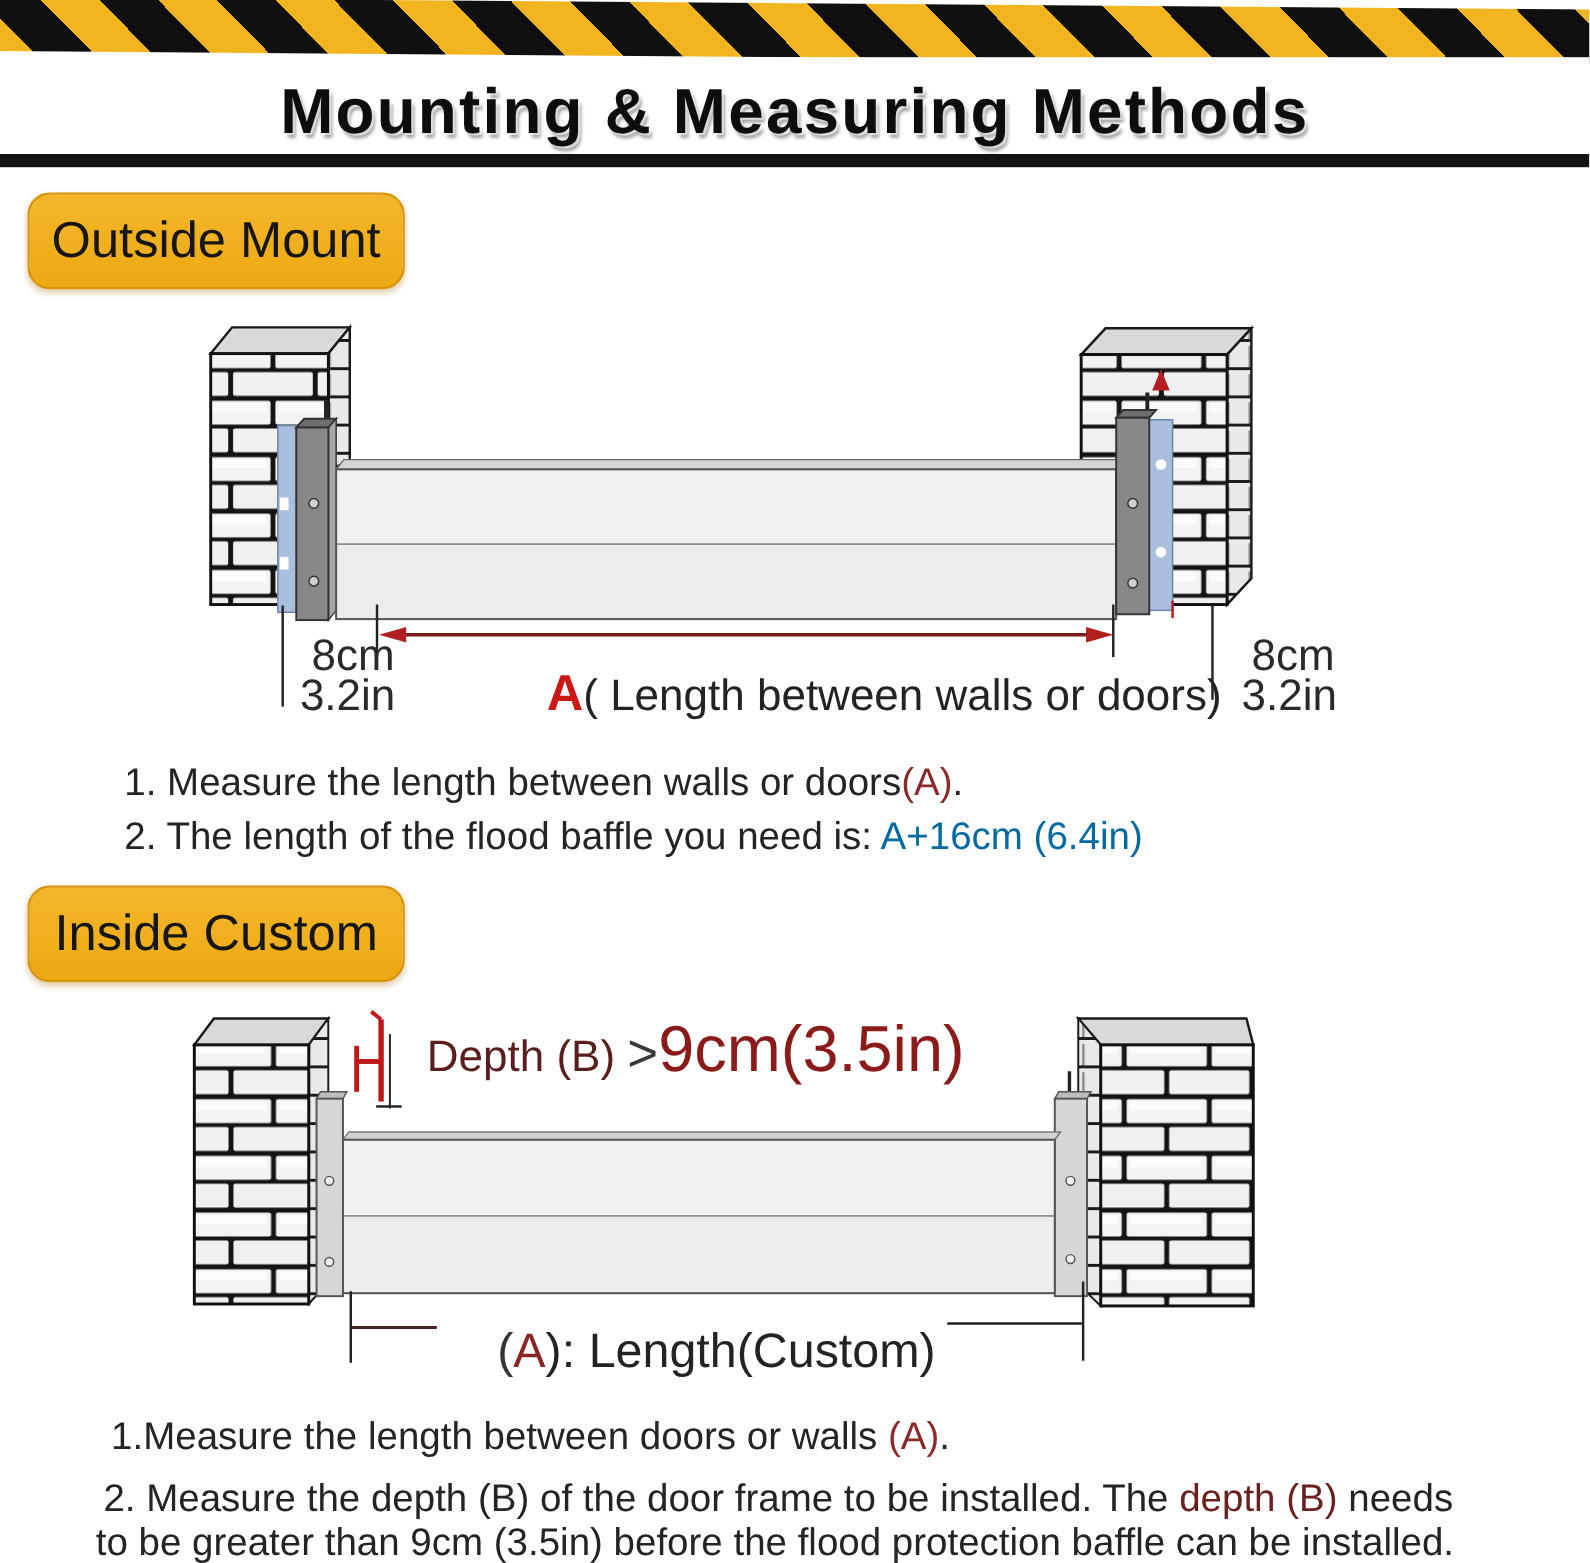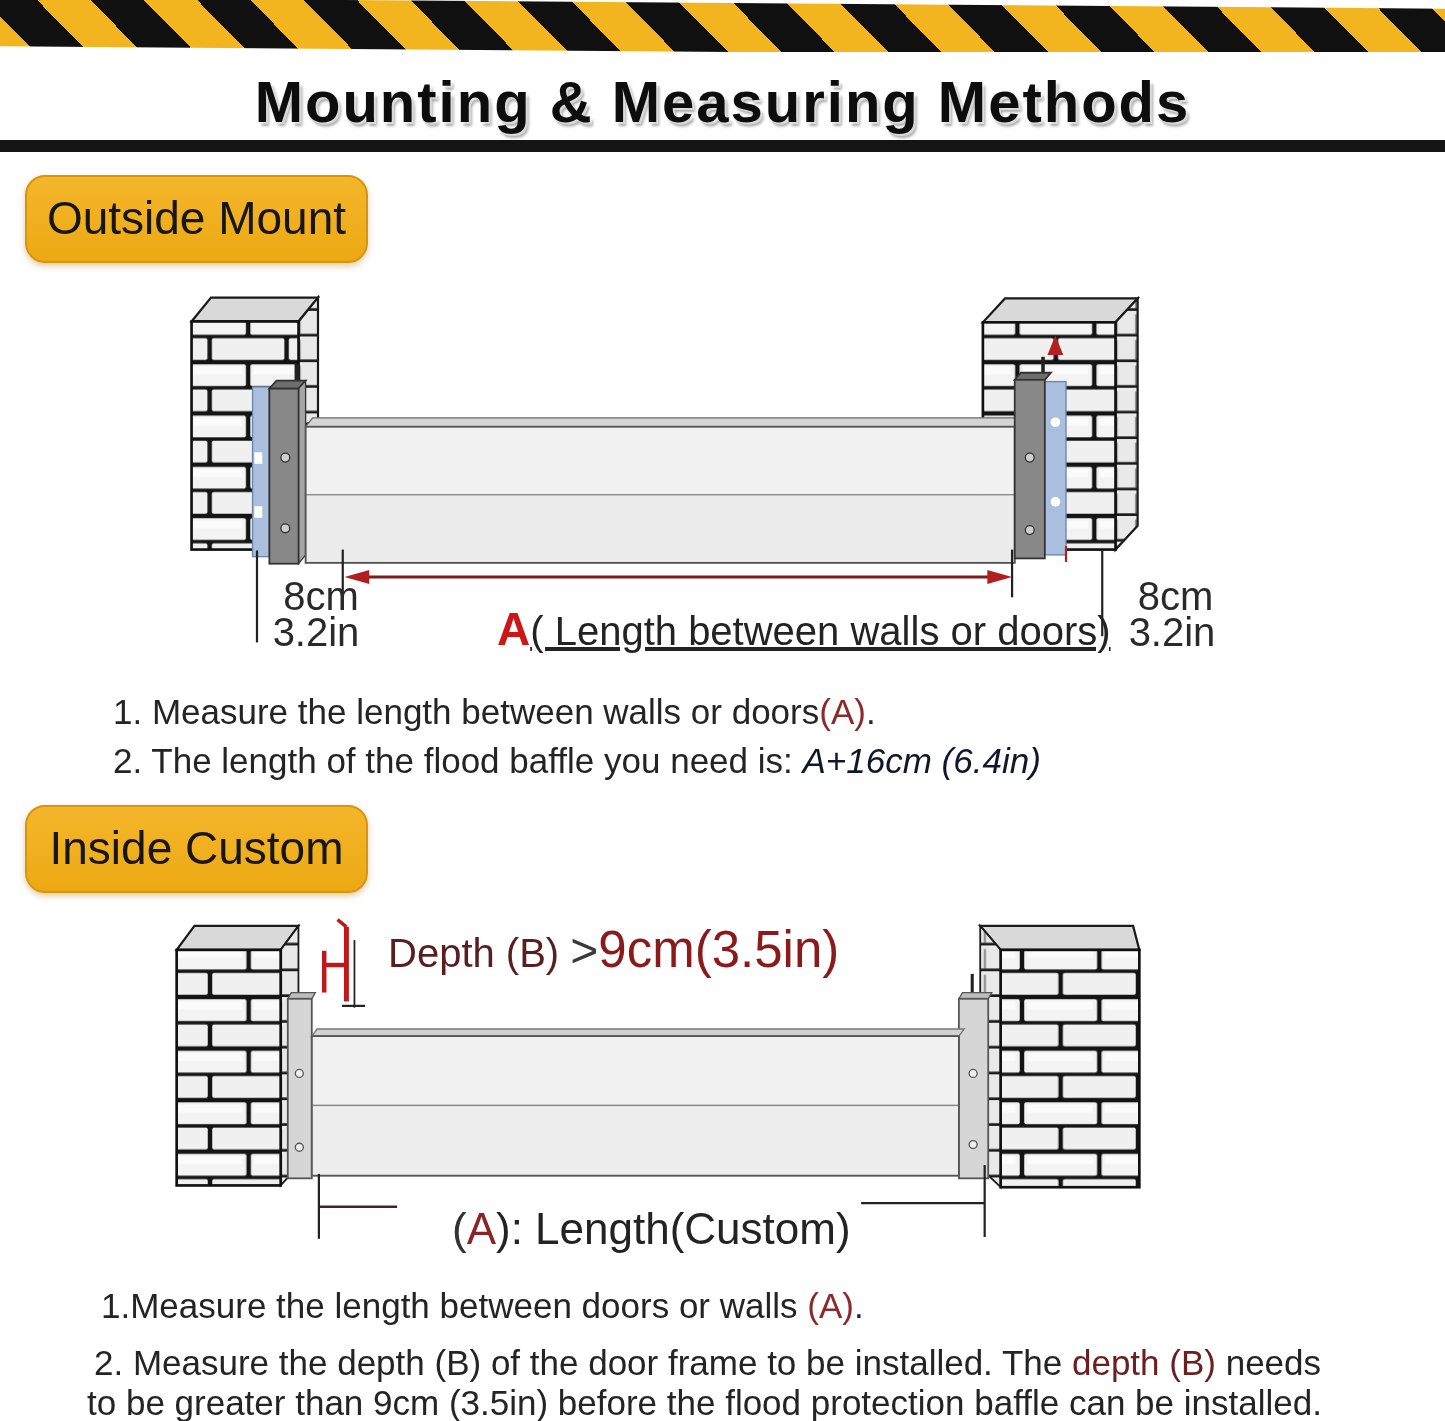--- a/index.html
+++ b/index.html
@@ -17,21 +17,21 @@
       text-shadow:2px 2px 0 rgba(255,255,255,.55), 3px 4px 3px rgba(0,0,0,.35);}
   #header-bar{position:absolute;left:0;top:140px;width:1445px;height:12px;background:#141414;}
   
   .badge{position:absolute;left:25px;width:343px;height:88px;border-radius:20px;
       background:linear-gradient(#f4b62a,#eca913);border:2px solid #d9940e;box-sizing:border-box;
       text-align:center;line-height:82px;font-size:46px;color:#161616;
       box-shadow:0 3px 6px rgba(160,110,0,.35);}
   
   .dim{position:absolute;font-size:40px;color:#2a2a2a;text-align:center;white-space:nowrap;}
   .steps{position:absolute;font-size:35px;color:#242424;white-space:nowrap;}
-  .hl-red{color:#0f172a;font-style:italic;}
+  .hl-red{color:#0369a1;}
   .hl-soft{color:#8b2a2a;}
   .baseline-row{display:flex;align-items:baseline;white-space:pre;}
 </style>
 </head>
 <body>
 
 <div id="page">
 
   <div id="stripe-clip">
     <div id="stripe-band"></div>
@@ -114,21 +114,21 @@
       <polygon points="1125,591 1097,583 1097,599" fill="#b02020"></polygon>
       <line x1="1186" y1="556" x2="1186" y2="574" stroke="#b02020" stroke-width="2.5"></line>
     </g>
   </svg>
 
   <div class="dim" style="left:276px;top:574px;width:90px;">8cm</div>
   <div class="dim" style="left:266px;top:610px;width:100px;">3.2in</div>
   <div class="dim" style="left:1128px;top:574px;width:95px;">8cm</div>
   <div class="dim" style="left:1122px;top:610px;width:100px;">3.2in</div>
   <div class="abs baseline-row" style="left:497px;top:602px;">
-    <span style="font-size:46px;font-weight:bold;color:#cc1717;">A</span><span style="font-size:40px;color:#232323;text-decoration:underline;">( Length between walls or doors)</span>
+    <span style="font-size:46px;font-weight:bold;color:#cc1717;">A</span><span style="font-size:40px;color:#232323;">( Length between walls or doors)</span>
   </div>
 
   <div class="steps" style="left:113px;top:692px;">
     <span>1. Measure the length between walls or doors</span><span class="hl-soft">(A)</span><span>.</span>
   </div>
   <div class="steps" style="left:113px;top:741px;">
     <span>2. The length of the flood baffle you need is: </span><span class="hl-red">A+16cm (6.4in)</span><span></span>
   </div>
 
   <svg class="abs" style="left:150px;top:895px;" width="1200" height="380" viewBox="150 895 1350 380">
@@ -189,21 +189,21 @@
 
     <g>
       <line x1="340" y1="1185" x2="340" y2="1258" stroke="#222" stroke-width="2.5"></line>
       <line x1="341" y1="1222" x2="428" y2="1222" stroke="#4a2424" stroke-width="3"></line>
       <line x1="950" y1="1218" x2="1089" y2="1218" stroke="#222" stroke-width="2.5"></line>
       <line x1="1089" y1="1175" x2="1089" y2="1256" stroke="#222" stroke-width="2.5"></line>
     </g>
   </svg>
 
   <div class="abs baseline-row" style="left:388px;top:920px;">
-    <span style="font-size:40px;color:#591f1f;">Depth (B) </span><span style="font-size:48px;color:#3a3a3a;">&gt;</span><span style="font-size:51px;color:#8b1b1b;">9cm(3.5in)</span>
+    <span style="font-size:40px;color:#591f1f;">Depth (B) </span><span style="font-size:48px;color:#3a3a3a;">&gt;</span><span style="font-size:59px;color:#8b1b1b;">9cm(3.5in)</span>
   </div>
   <div class="abs baseline-row" style="left:452px;top:1204px;font-size:44px;">
     <span style="color:#333;">(</span><span style="color:#8b2424;">A</span><span style="color:#232323;">): Length(Custom)</span>
   </div>
 
   <div class="steps" style="left:101px;top:1286px;">
     <span>1.Measure the length between doors or walls </span><span class="hl-soft">(A)</span><span>.</span>
   </div>
   <div class="steps" style="left:94px;top:1343px;">
     <span>2. Measure the depth (B) of the door frame to be installed. The </span><span style="color:#6b2020;">depth (B)</span><span> needs</span>

